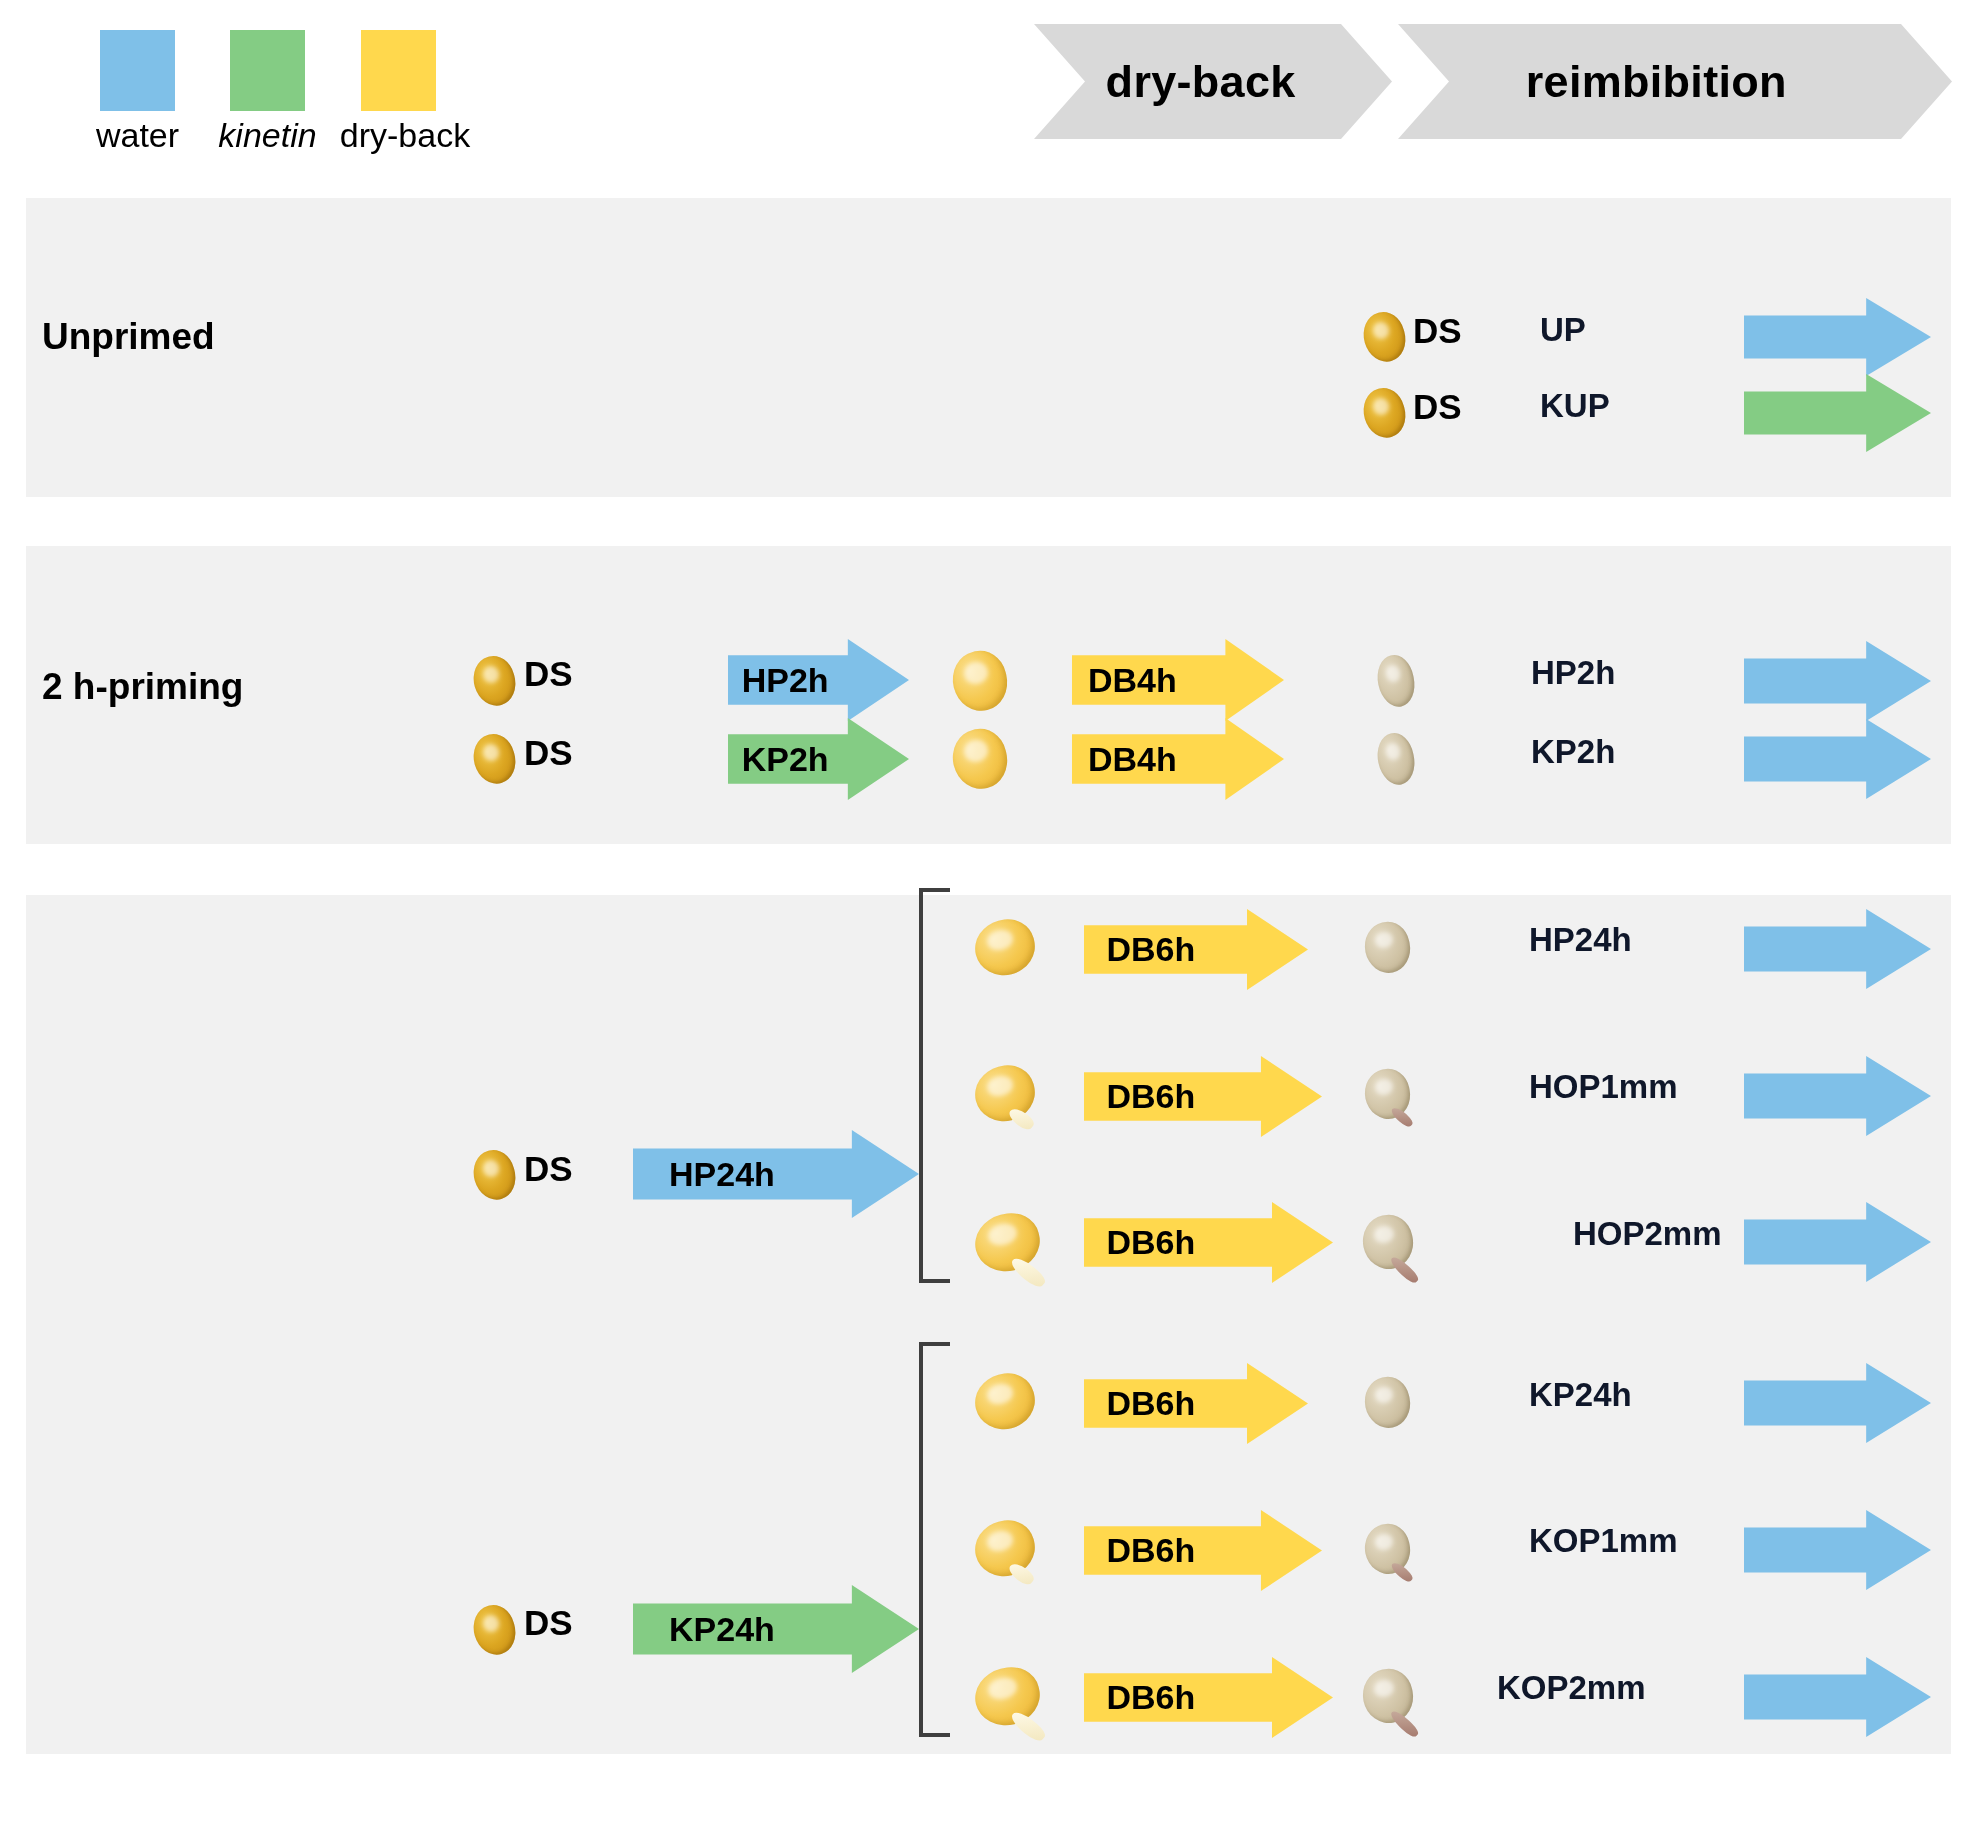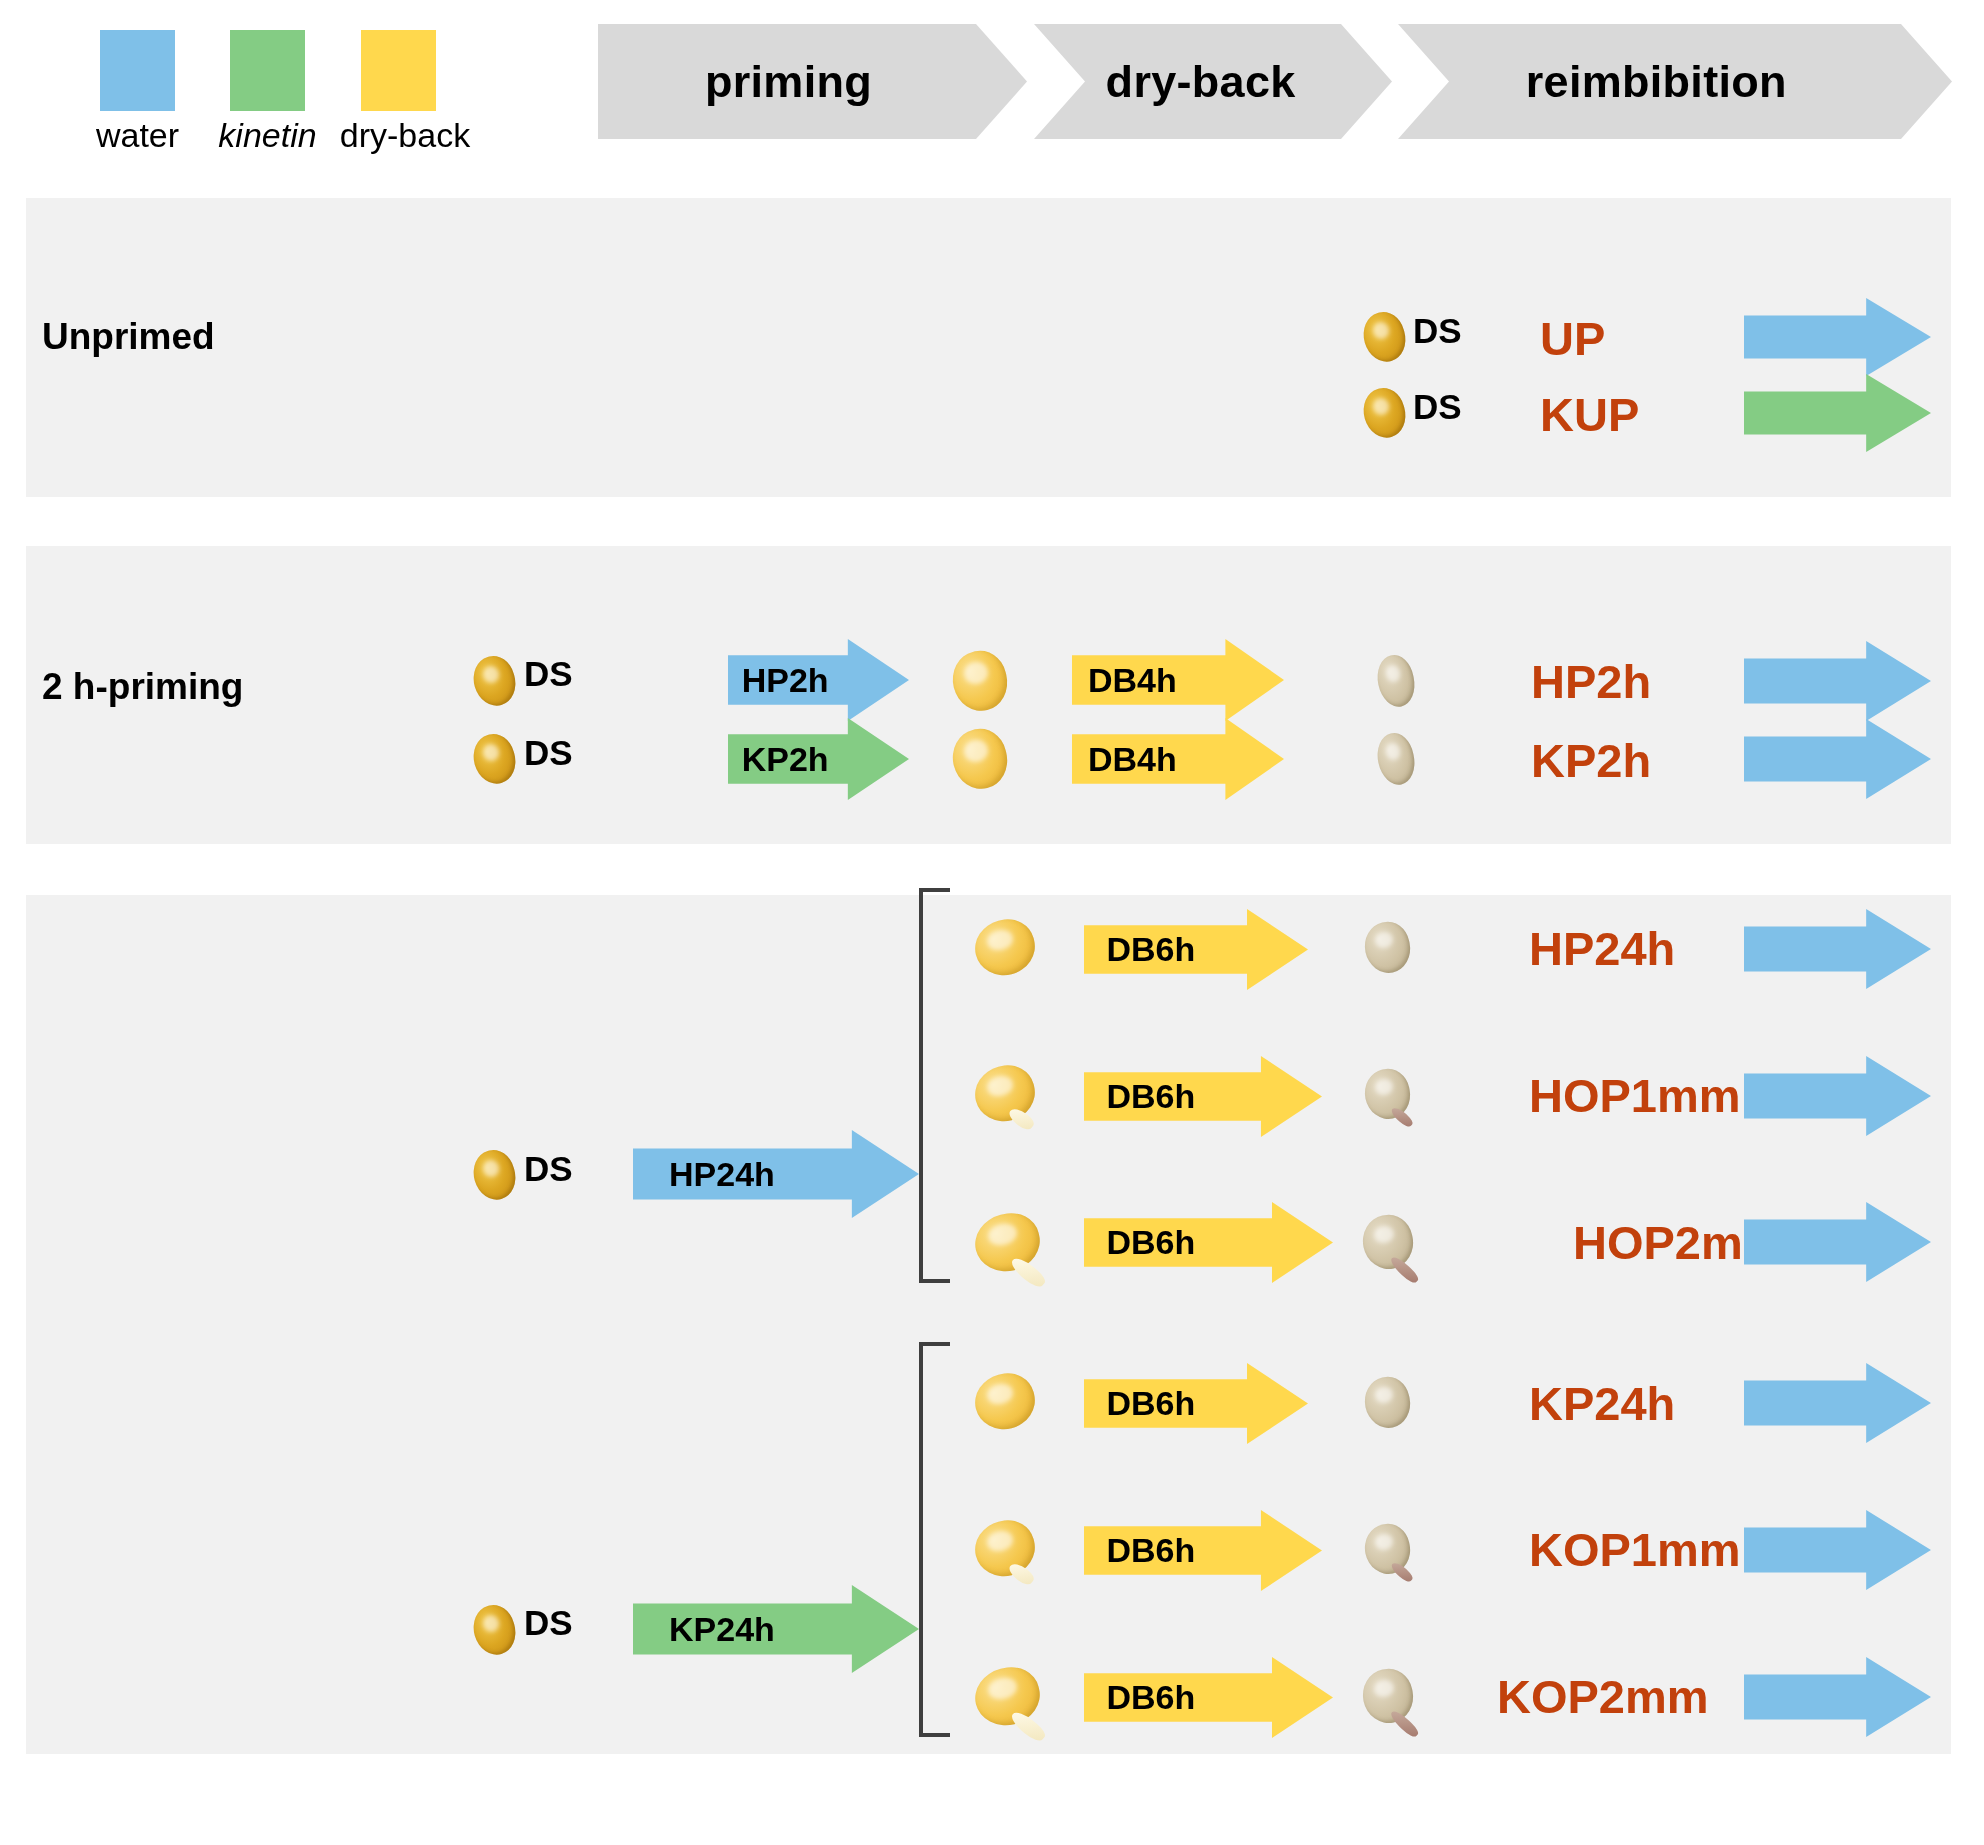--- a/index.html
+++ b/index.html
@@ -81,40 +81,37 @@
 
   .arr-blue  {--c:#7FC0E8;}
   .arr-green {--c:#84CC84;}
   .arr-yellow{--c:#FFD84D;}
 
   
   .bracket{position:absolute;border-left:4.4px solid #3F3F3F;
            border-top:4.4px solid #3F3F3F;border-bottom:4.4px solid #3F3F3F;}
 
   
-  .stagelbl{position:absolute;font-size:47px;font-weight:bold;color:#c2410c;
+  .stagelbl{position:absolute;font-size:33px;font-weight:bold;color:#0f172a;
             white-space:nowrap;}
   .dslbl{position:absolute;font-size:35px;font-weight:bold;color:#000;}
 </style>
 </head>
 <body>
 
 <div class="abs" id="legend">
   <div class="swatch sw-water"></div>
   <div class="swatch sw-kin"></div>
   <div class="swatch sw-dry"></div>
   <div class="sw-label lb-water">water</div>
   <div class="sw-label lb-kin">kinetin</div>
   <div class="sw-label lb-dry">dry-back</div>
 </div>
 
 <div class="abs" id="headerbar">
-  <div class="chev chev-1">
-    <span class="ct">priming</span>
-  </div>
   <div class="chev chev-2">
     <span class="ct">dry-back</span>
   </div>
   <div class="chev chev-3">
     <span class="ct">reimbibition</span>
   </div>
 </div>
 
 <div class="abs panel" id="panel-unprimed">
   <div class="rowlabel" style="left:16px;top:118px;">Unprimed</div>

